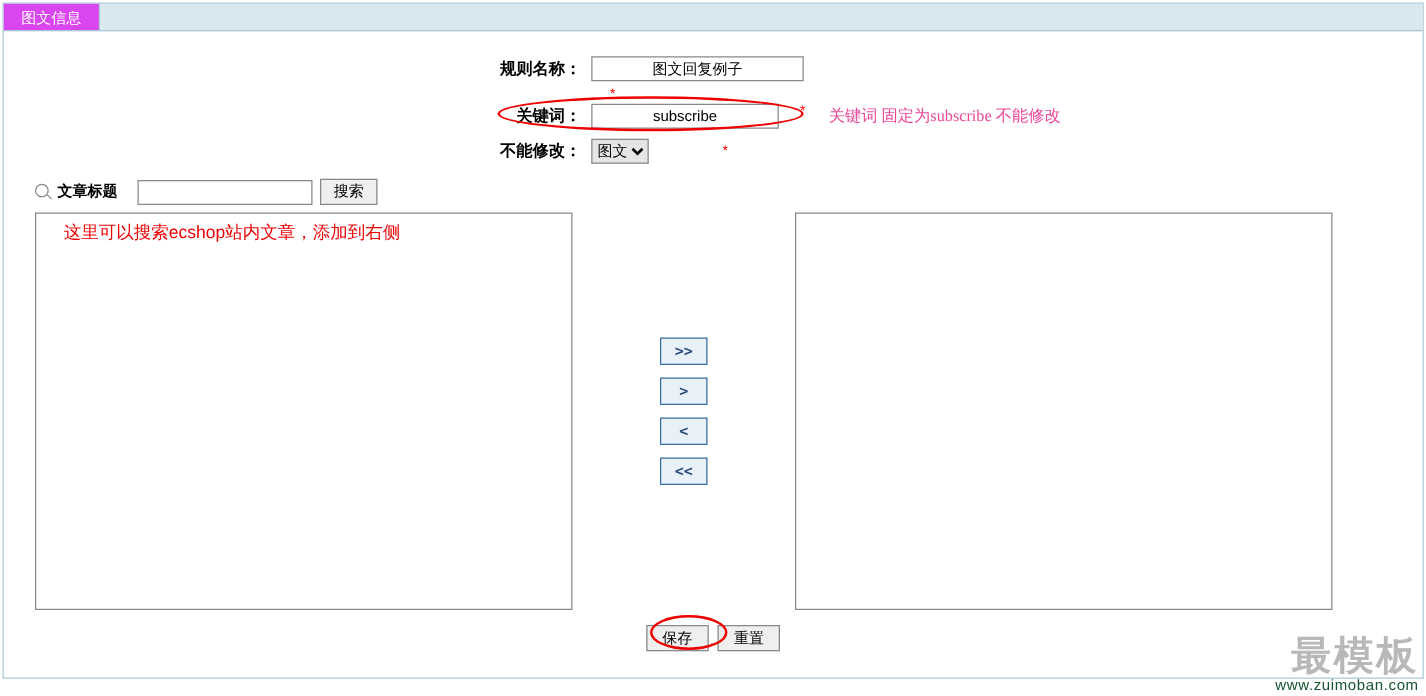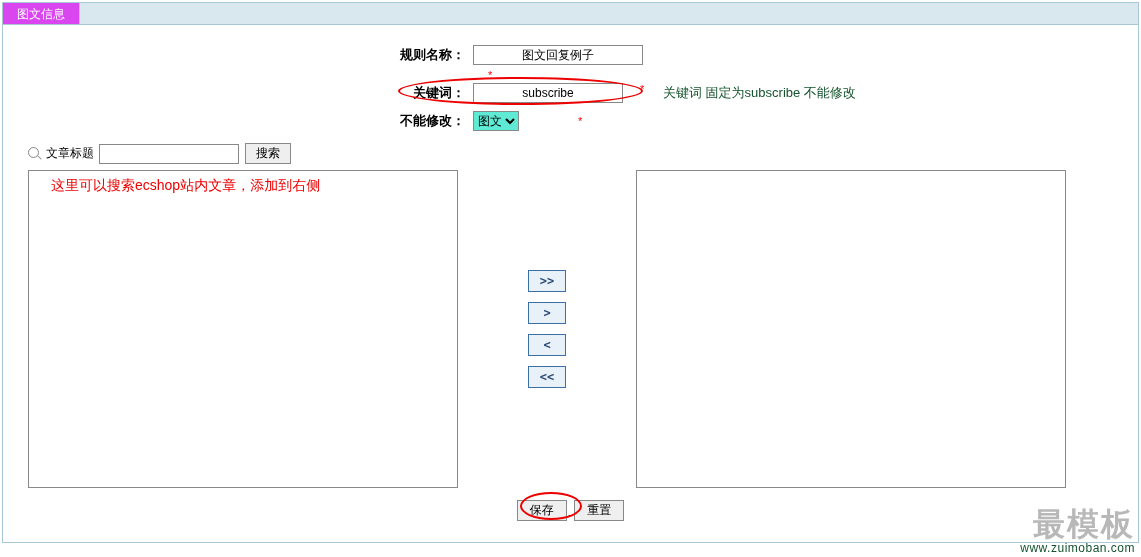--- a/index.html
+++ b/index.html
@@ -11,30 +11,30 @@
     .tab { background: #d946ef; color: #fff; padding: 3px 14px; font-size: 12px; border-right: 1px solid #a8c8d8; }
     
     .content-area { padding: 20px 15px 15px 15px; }
     
     .form-row { display: flex; align-items: center; margin-bottom: 8px; position: relative; }
     .form-label { width: 455px; text-align: right; font-weight: bold; padding-right: 8px; font-size: 13px; }
     .text-input { border: 1px solid #888; padding: 2px 4px; font-size: 12px; height: 20px; text-align: center; }
     .text-input.wide { width: 170px; }
     .text-input.wide2 { width: 150px; }
     .asterisk { color: red; font-size: 11px; position: absolute; }
-    .select-box { border: 1px solid #888; font-size: 12px; height: 20px; background: #5eead4; }
+    .select-box { border: 1px solid #888; font-size: 12px; height: 20px; background: #e5e5e5; }
     
     .red-ellipse { position: absolute; border: 2px solid #e00; border-radius: 50%; pointer-events: none; }
-    .red-annotation { color: #14532d; font-size: 13px; }
+    .red-annotation { color: #ec4899; font-size: 13px; font-family: Liberation Serif, serif; }
     
     .search-row { display: flex; align-items: center; margin: 12px 0 6px 10px; }
     .search-icon { width: 14px; height: 14px; margin-right: 4px; position: relative; }
     .search-icon::before { content: ''; position: absolute; width: 9px; height: 9px; border: 1px solid #888; border-radius: 50%; top: 0; left: 0; }
     .search-icon::after { content: ''; position: absolute; width: 5px; height: 1px; background: #888; top: 10px; left: 9px; transform: rotate(45deg); }
-    .search-label { margin-right: 5px; }
+    .search-label { margin-right: 16px; font-weight: bold; }
     .search-input { border: 1px solid #888; padding: 2px 4px; width: 140px; height: 20px; }
     .search-btn { margin-left: 6px; padding: 1px 10px; font-size: 12px; border: 1px solid #888; background: #efefef; cursor: pointer; }
     
     .lists-row { display: flex; align-items: flex-start; margin: 0 10px; }
     .listbox-wrap { position: relative; flex: 0 0 430px; }
     .listbox { border: 1px solid #888; width: 430px; height: 318px; overflow-y: scroll; background: #fff; padding: 6px 22px; font-size: 14px; }
     .listbox .hint { color: #e00; }
     
     .transfer-buttons { display: flex; flex-direction: column; align-items: center; justify-content: center; gap: 10px; padding: 100px 70px 0 70px; }
     .transfer-btn { border: 1px solid #3a6ea5; background: #e8f0f8; color: #2a4a7a; width: 38px; height: 22px; font-size: 12px; cursor: pointer; display: inline-flex; align-items: center; justify-content: center; font-family: monospace; font-weight: bold; }

